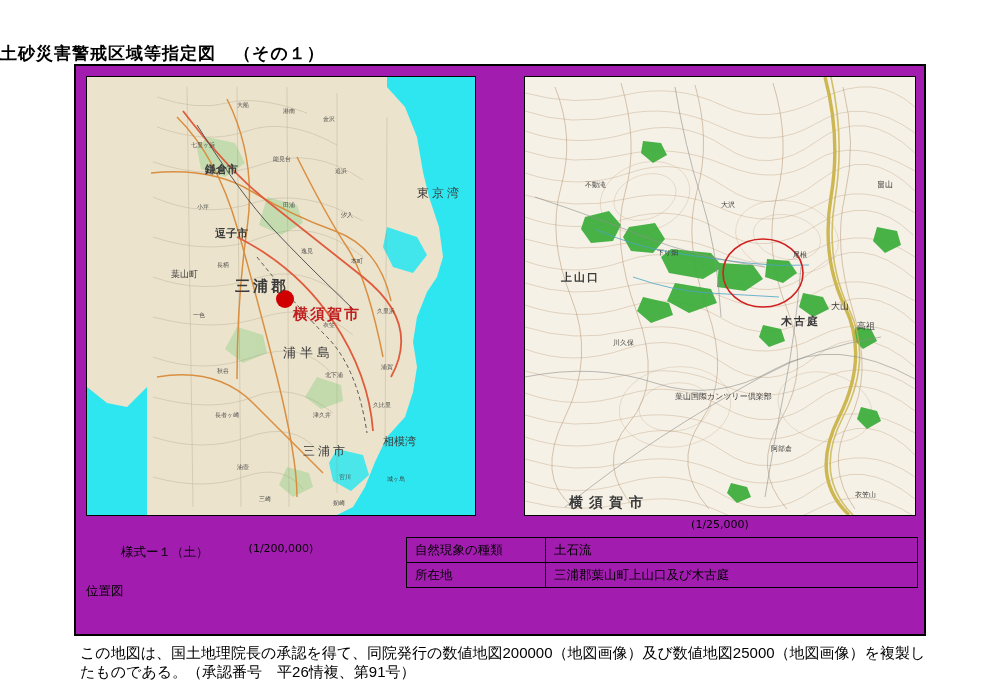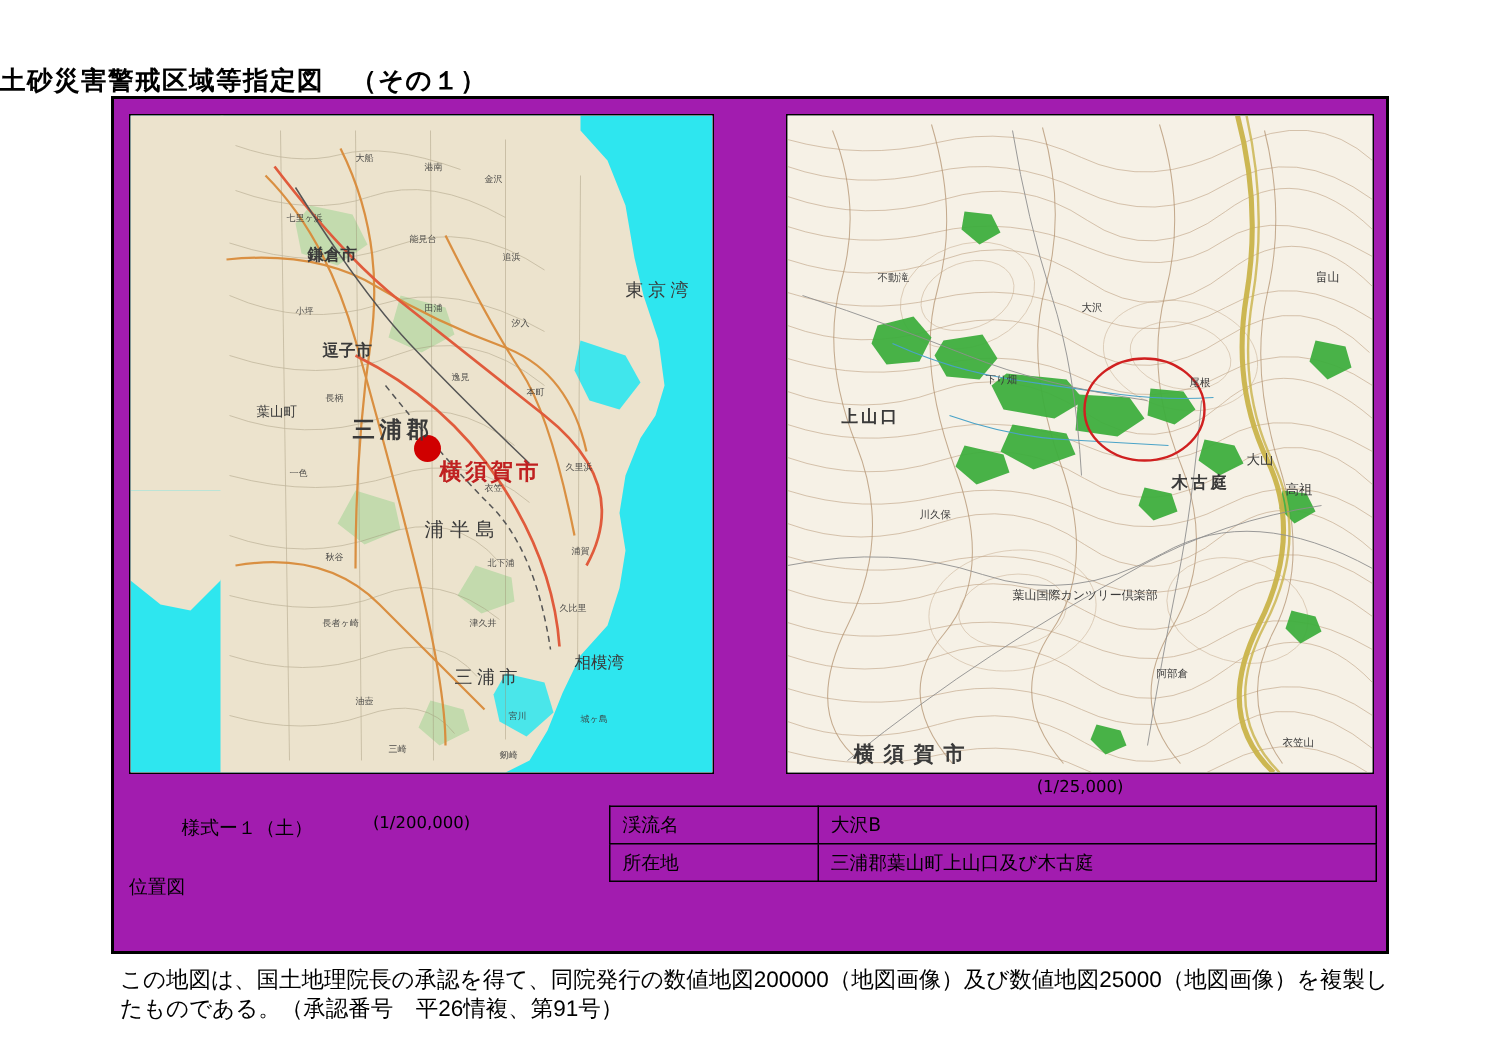--- a/index.html
+++ b/index.html
@@ -335,22 +335,22 @@
     <div class="scale-caption" id="scale-right">(1/25,000)</div>
 
     <div class="info-left">
       <div class="form-no">様式ー１（土）</div>
       <div>位置図</div>
     </div>
 
     <table class="info-table">
       <tbody>
         <tr>
-          <td class="key">渓流名</td>
-          <td class="val">大沢B</td>
+          <td class="key">自然現象の種類</td>
+          <td class="val">土石流</td>
         </tr>
         <tr>
           <td class="key">所在地</td>
           <td class="val">三浦郡葉山町上山口及び木古庭</td>
         </tr>
       </tbody>
     </table>
 
   </div>
 

